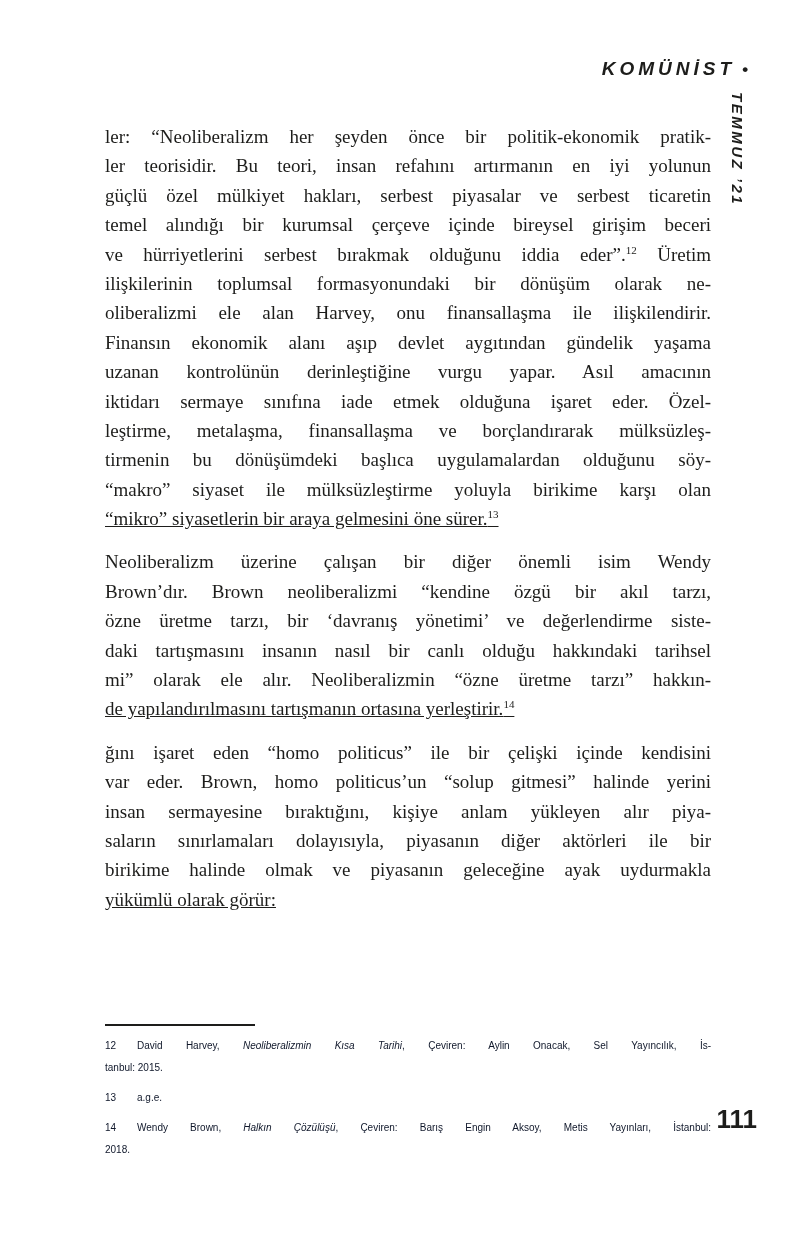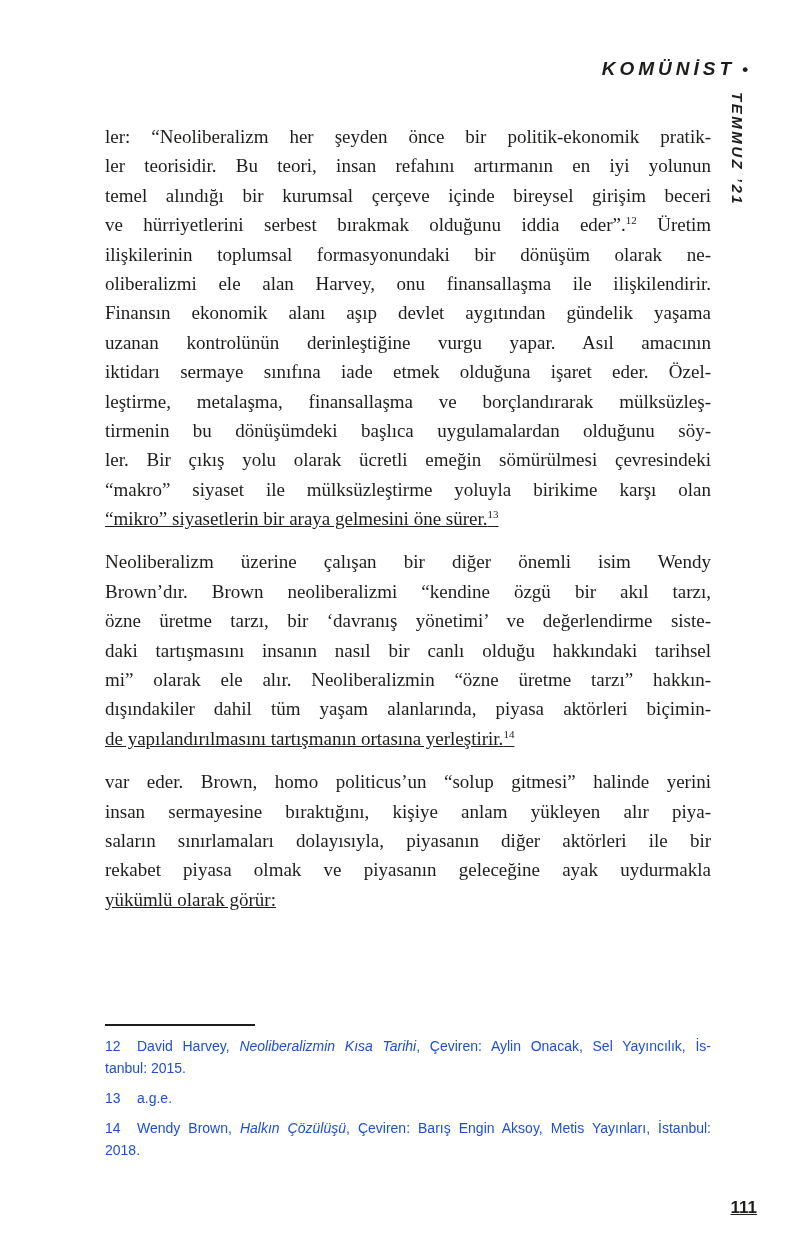--- a/index.html
+++ b/index.html
@@ -43,79 +43,79 @@
   .line.last{text-align-last:left;text-decoration:underline;}
   .sup{
     font-size:11px;letter-spacing:0;
     position:relative;top:-7px;line-height:0;
   }
   .italic{font-style:italic;}
   
   .footnotes{
     position:absolute;left:105px;top:1024px;width:606px;
     font-family:"Liberation Sans",sans-serif;
-    font-size:14px;color:#1d4ed8;
+    font-size:10px;color:#0f172a;
   }
   .fn-rule{width:150px;border-top:2px solid #1d1d1b;margin:0 0 9px 0;}
   .footnote{margin:0 0 8px 0;}
   .fn-line{
     line-height:22px;
     text-align:justify;text-align-last:justify;
   }
   .fn-line.last{text-align-last:left;}
   .fn-num{display:inline-block;width:32px;}
   
   .page-number{
-    position:absolute;top:1198px;right:41px;
+    position:absolute;top:1104px;right:41px;
     font-family:"Liberation Sans",sans-serif;
-    font-weight:bold;font-size:17px;text-decoration:underline;
+    font-weight:bold;font-size:26px;
   }
 </style>
 </head>
 <body>
 
 <div class="page">
 
   <div class="journal-header">
     <span>KOMÜNİST</span><span class="bullet">•</span>
   </div>
 
   <div class="issue-vertical">TEMMUZ ’21</div>
 
   <div class="body-text">
       <div class="paragraph">
         <div class="line"><span>ler: “Neoliberalizm her şeyden önce bir politik-ekonomik pratik-</span></div>
         <div class="line"><span>ler teorisidir. Bu teori, insan refahını artırmanın en iyi yolunun</span></div>
+        <div class="line"><span>güçlü özel mülkiyet hakları, serbest piyasalar ve serbest ticaretin</span></div>
         <div class="line"><span>temel alındığı bir kurumsal çerçeve içinde bireysel girişim beceri</span></div>
         <div class="line"><span>ve hürriyetlerini serbest bırakmak olduğunu iddia eder”.</span><span class="sup">12</span><span> Üretim</span></div>
         <div class="line"><span>ilişkilerinin toplumsal formasyonundaki bir dönüşüm olarak ne-</span></div>
         <div class="line"><span>oliberalizmi ele alan Harvey, onu finansallaşma ile ilişkilendirir.</span></div>
         <div class="line"><span>Finansın ekonomik alanı aşıp devlet aygıtından gündelik yaşama</span></div>
         <div class="line"><span>uzanan kontrolünün derinleştiğine vurgu yapar. Asıl amacının</span></div>
         <div class="line"><span>iktidarı sermaye sınıfına iade etmek olduğuna işaret eder. Özel-</span></div>
         <div class="line"><span>leştirme, metalaşma, finansallaşma ve borçlandırarak mülksüzleş-</span></div>
         <div class="line"><span>tirmenin bu dönüşümdeki başlıca uygulamalardan olduğunu söy-</span></div>
-        <div class="line"><span>ler. Bir çıkış yolu olarak ücretli emeğin sömürülmesi çevresindeki</span></div>
         <div class="line"><span>“makro” siyaset ile mülksüzleştirme yoluyla birikime karşı olan</span></div>
         <div class="line last"><span>“mikro” siyasetlerin bir araya gelmesini öne sürer.</span><span class="sup">13</span></div>
       </div>
       <div class="paragraph">
         <div class="line"><span>Neoliberalizm üzerine çalışan bir diğer önemli isim Wendy</span></div>
         <div class="line"><span>Brown’dır. Brown neoliberalizmi “kendine özgü bir akıl tarzı,</span></div>
         <div class="line"><span>özne üretme tarzı, bir ‘davranış yönetimi’ ve değerlendirme siste-</span></div>
         <div class="line"><span>daki tartışmasını insanın nasıl bir canlı olduğu hakkındaki tarihsel</span></div>
         <div class="line"><span>mi” olarak ele alır. Neoliberalizmin “özne üretme tarzı” hakkın-</span></div>
-        <div class="line"><span>dışındakiler dahil tüm yaşam alanlarında, piyasa aktörleri biçimin-</span></div>
         <div class="line last"><span>de yapılandırılmasını tartışmanın ortasına yerleştirir.</span><span class="sup">14</span></div>
       </div>
       <div class="paragraph">
+        <div class="line"><span>ğını işaret eden “homo politicus” ile bir çelişki içinde kendisini</span></div>
         <div class="line"><span>var eder. Brown, homo politicus’un “solup gitmesi” halinde yerini</span></div>
         <div class="line"><span>insan sermayesine bıraktığını, kişiye anlam yükleyen alır piya-</span></div>
         <div class="line"><span>saların sınırlamaları dolayısıyla, piyasanın diğer aktörleri ile bir</span></div>
-        <div class="line"><span>rekabet piyasa olmak ve piyasanın geleceğine ayak uydurmakla</span></div>
+        <div class="line"><span>birikime halinde olmak ve piyasanın geleceğine ayak uydurmakla</span></div>
         <div class="line last"><span>yükümlü olarak görür:</span></div>
       </div>
     </div>
 
   <div class="footnotes">
     <div class="fn-rule"></div>
     <div>
         <div class="footnote">
           <div class="fn-line"><span class="fn-num">12</span><span>David Harvey, </span><span class="italic">Neoliberalizmin Kısa Tarihi</span><span>, Çeviren: Aylin Onacak, Sel Yayıncılık, İs-</span></div>
           <div class="fn-line last"><span>tanbul: 2015.</span></div>

